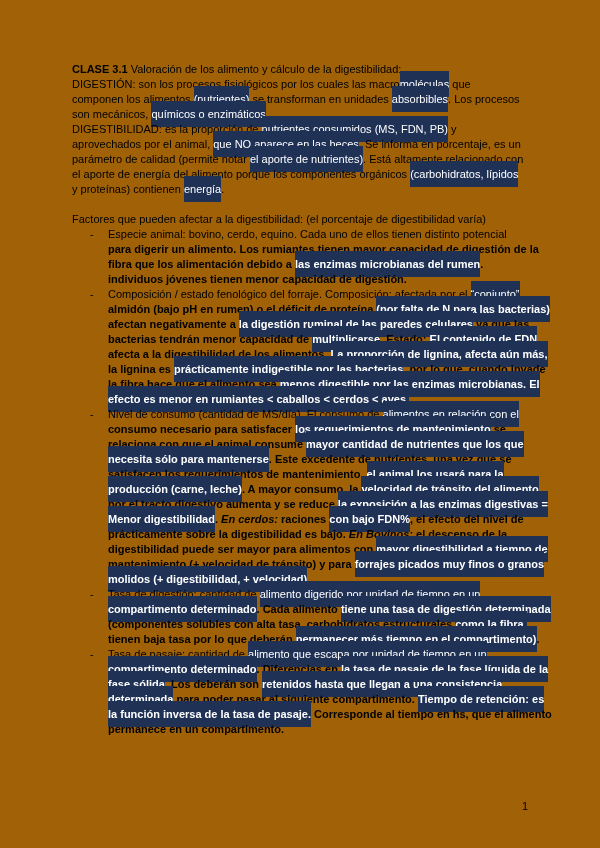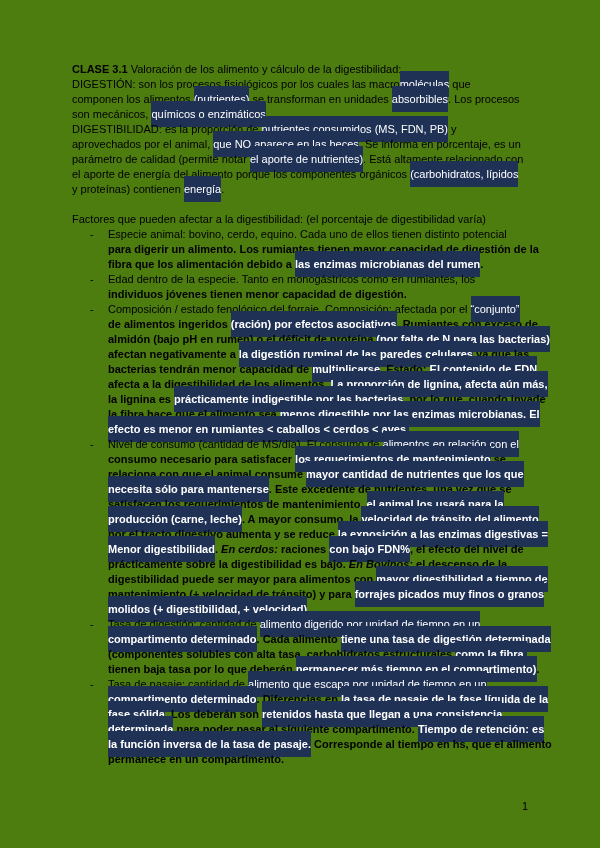--- a/index.html
+++ b/index.html
@@ -6,21 +6,21 @@
   html, body { background:#e8e8e8; }
   body {
     width:600px; height:848px;
     font-family:"Liberation Sans","DejaVu Sans",sans-serif;
     overflow:hidden;
   }
   :root { --hl-bg:#1f3155; --hl-fg:#ffffff; }
   .page {
     position:relative;
     width:600px; height:848px;
-    background:#4d7c0f;
+    background:#a16207;
     padding:62px 72px 0 72px;
   }
   .doc-body { width:456px; }
   .line {
     font-size:11px;
     line-height:15px;
     height:15px;
     color:#000000;
     white-space:pre;
   }
@@ -53,24 +53,22 @@
       <div class="line"><span class="seg">DIGESTIBILIDAD: es la proporción de </span><span class="seg hl">nutrientes consumidos (MS, FDN, PB)</span><span class="seg"> y</span></div>
       <div class="line"><span class="seg">aprovechados por el animal, </span><span class="seg hl">que NO aparece en las heces</span><span class="seg">. Se informa en porcentaje, es un</span></div>
       <div class="line"><span class="seg">parámetro de calidad (permite notar </span><span class="seg hl">el aporte de nutrientes)</span><span class="seg">. Está altamente relacionado con</span></div>
       <div class="line"><span class="seg">el aporte de energía del alimento porque los componentes orgánicos </span><span class="seg hl">(carbohidratos, lípidos</span></div>
       <div class="line"><span class="seg">y proteínas) contienen </span><span class="seg hl">energía</span><span class="seg">.</span></div>
       <div class="line"></div>
       <div class="line"><span class="seg">Factores que pueden afectar a la digestibilidad: (el porcentaje de digestibilidad varía)</span></div>
       <div class="line bullet-first"><span class="bullet-marker">-</span><span class="seg">Especie animal: bovino, cerdo, equino. Cada uno de ellos tienen distinto potencial</span></div>
       <div class="line bullet-cont"><span class="seg">para digerir un alimento. Los rumiantes tienen mayor capacidad de digestión de la</span></div>
       <div class="line bullet-cont"><span class="seg">fibra que los alimentación debido a </span><span class="seg hl">las enzimas microbianas del rumen</span><span class="seg">.</span></div>
-      <div class="line bullet-first"><span class="bullet-marker">-</span><span class="seg">Edad dentro de la especie. Tanto en monogástricos como en rumiantes, los</span></div>
       <div class="line bullet-cont"><span class="seg">individuos jóvenes tienen menor capacidad de digestión.</span></div>
       <div class="line bullet-first"><span class="bullet-marker">-</span><span class="seg">Composición / estado fenológico del forraje. Composición: afectada por el </span><span class="seg hl">“conjunto”</span></div>
-      <div class="line bullet-cont"><span class="seg">de alimentos ingeridos </span><span class="seg hl">(ración) por efectos asociativos</span><span class="seg">. Rumiantes con exceso de</span></div>
       <div class="line bullet-cont"><span class="seg">almidón (bajo pH en rumen) o el déficit de proteína </span><span class="seg hl">(por falta de N para las bacterias)</span></div>
       <div class="line bullet-cont"><span class="seg">afectan negativamente a </span><span class="seg hl">la digestión ruminal de las paredes celulares</span><span class="seg"> ya que las</span></div>
       <div class="line bullet-cont"><span class="seg">bacterias tendrán menor capacidad de </span><span class="seg hl">multiplicarse</span><span class="seg">. Estado: </span><span class="seg hl">El contenido de FDN</span></div>
       <div class="line bullet-cont"><span class="seg">afecta a la digestibilidad de los alimentos. </span><span class="seg hl">La proporción de lignina, afecta aún más,</span></div>
       <div class="line bullet-cont"><span class="seg">la lignina es </span><span class="seg hl">prácticamente indigestible por las bacterias</span><span class="seg">, por lo que, cuando invade</span></div>
       <div class="line bullet-cont"><span class="seg">la fibra hace que el alimento sea </span><span class="seg hl">menos digestible por las enzimas microbianas. El</span></div>
       <div class="line bullet-cont"><span class="seg hl">efecto es menor en rumiantes &lt; caballos &lt; cerdos &lt; aves.</span></div>
       <div class="line bullet-first"><span class="bullet-marker">-</span><span class="seg">Nivel de consumo (cantidad de MS/día). El consumo de </span><span class="seg hl">alimentos en relación con el</span></div>
       <div class="line bullet-cont"><span class="seg">consumo necesario para satisfacer </span><span class="seg hl">los requerimientos de mantenimiento</span><span class="seg"> se</span></div>
       <div class="line bullet-cont"><span class="seg">relaciona con que el animal consume </span><span class="seg hl">mayor cantidad de nutrientes que los que</span></div>

